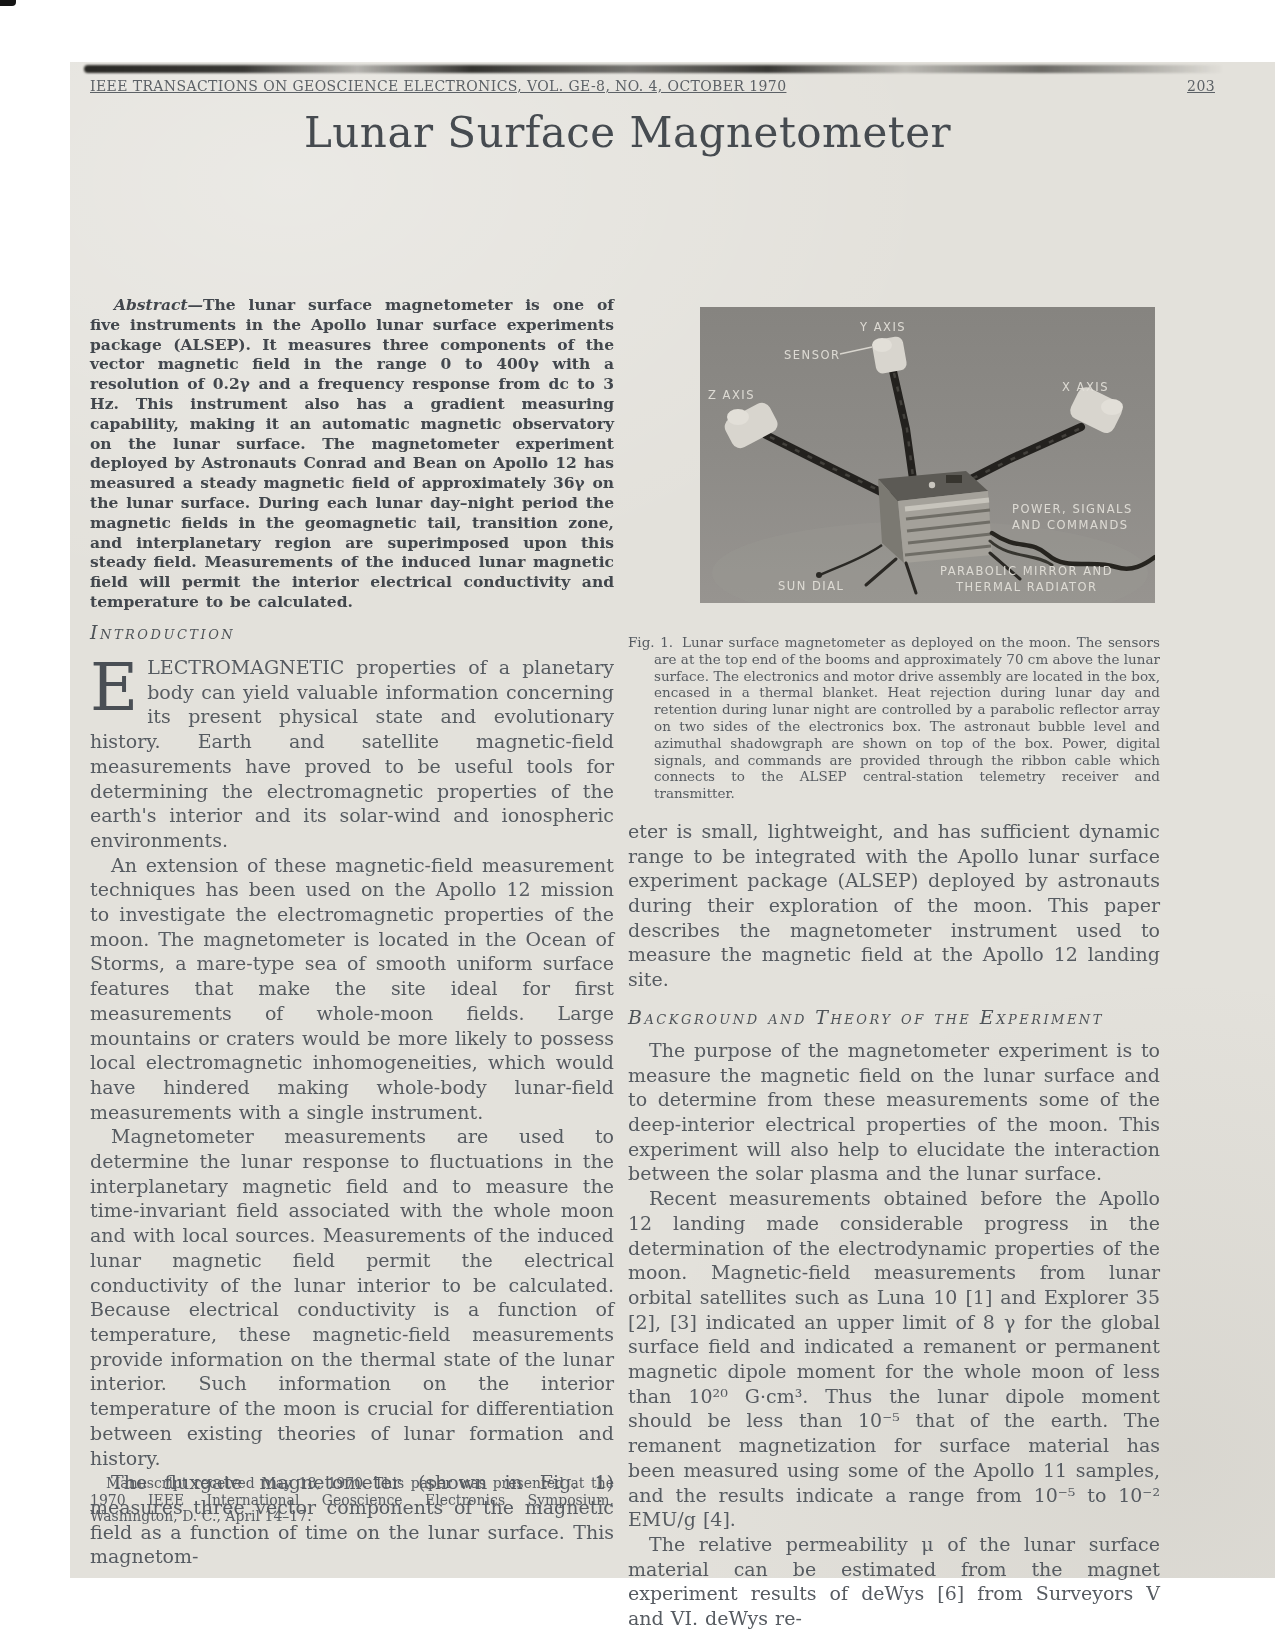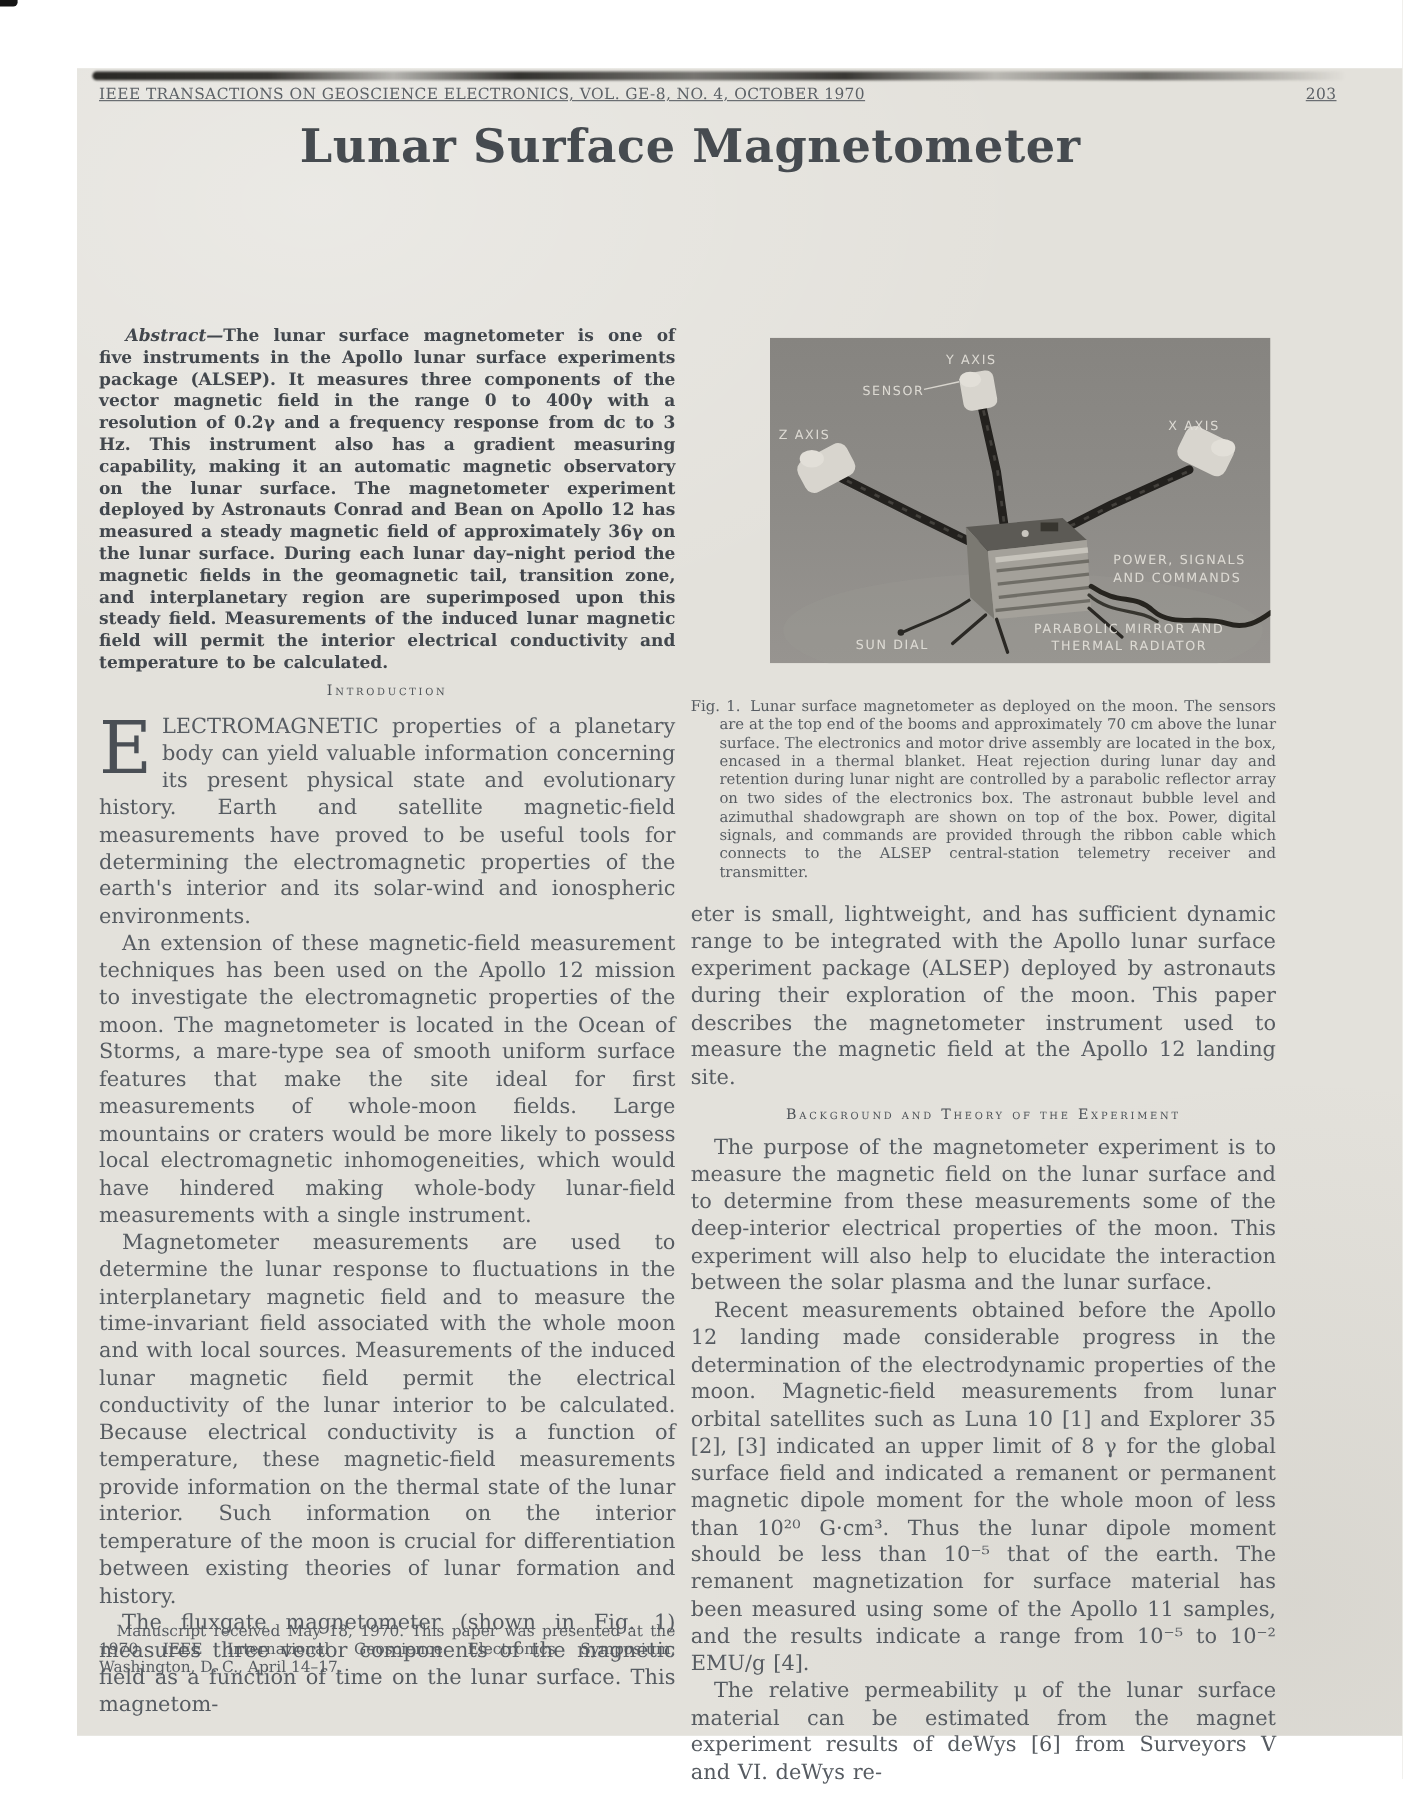--- a/index.html
+++ b/index.html
@@ -24,36 +24,36 @@
       rgba(25,24,21,.2) 72%, rgba(25,24,21,.6) 84%, rgba(25,24,21,0) 100%);
     filter:blur(1px);
   }
   .header-row{
     position:absolute;top:16px;left:20px;width:1125px;display:flex;
     justify-content:space-between;align-items:baseline;
     font-size:14px;letter-spacing:.4px;color:#5c6166;text-decoration:underline;
   }
   .title{
     position:absolute;top:46px;left:20px;width:1075px;margin:0;text-align:center;
-    font-size:42px;font-weight:700;letter-spacing:.5px;color:#464b50;
+    font-size:42px;font-weight:400;letter-spacing:.5px;color:#464b50;
   }
   .authors{
     position:absolute;top:133px;left:20px;width:1075px;text-align:center;
     font-size:18.5px;letter-spacing:1.2px;word-spacing:3px;color:#53585d;
   }
   .col-left{position:absolute;left:20px;top:233px;width:524px;}
   .col-right{position:absolute;left:558px;top:245px;width:532px;}
   .abstract{
     margin:0 0 12px 0;height:314px;font-size:15.5px;line-height:19.8px;
     font-weight:bold;text-align:justify;text-indent:24px;color:#42474d;word-spacing:1.5px;
   }
   .abstract-label{font-style:italic;}
   .sec-heading{
-    margin:0 0 12px 0;text-align:center;font-size:13px;font-weight:500;
-    font-variant:small-caps;letter-spacing:2.5px;color:#4e5358;
+    margin:0 0 12px 0;font-size:19px;font-weight:500;
+    font-variant:small-caps;letter-spacing:2.5px;color:#4e5358;font-style:italic;
   }
   .body-p{margin:0;font-size:19px;line-height:24.7px;text-align:justify;word-spacing:1px;color:#565b61;}
   .body-p.indent{text-indent:21px;}
   .dropcap{
     float:left;font-size:66px;line-height:58px;padding:4px 9px 0 0;color:#4a4f55;
   }
   .footnote{
     position:absolute;left:20px;top:1413px;width:524px;
     font-size:14px;line-height:16.6px;text-align:justify;color:#565b61;
   }

